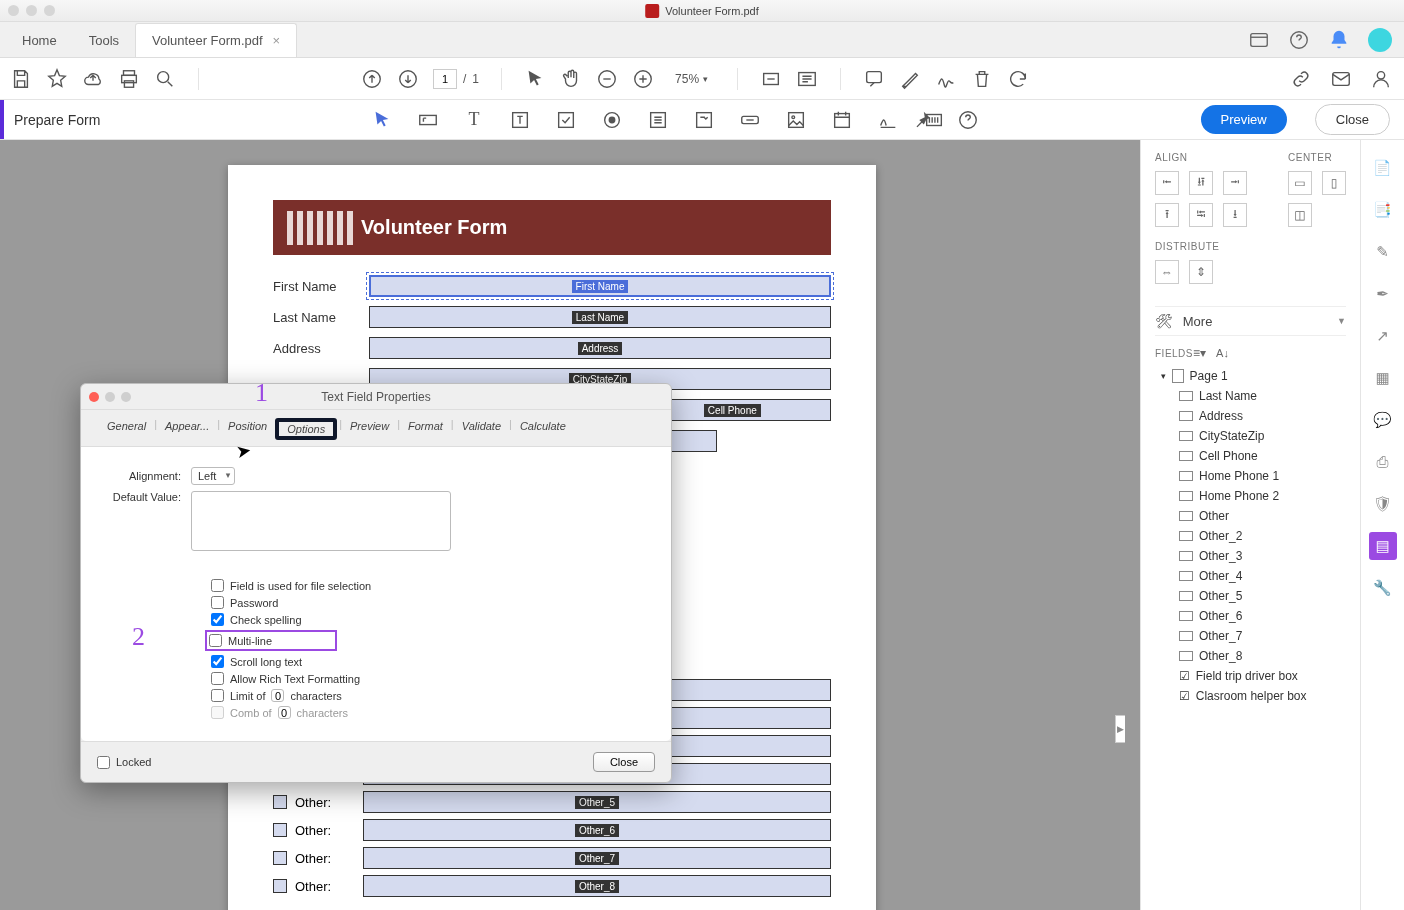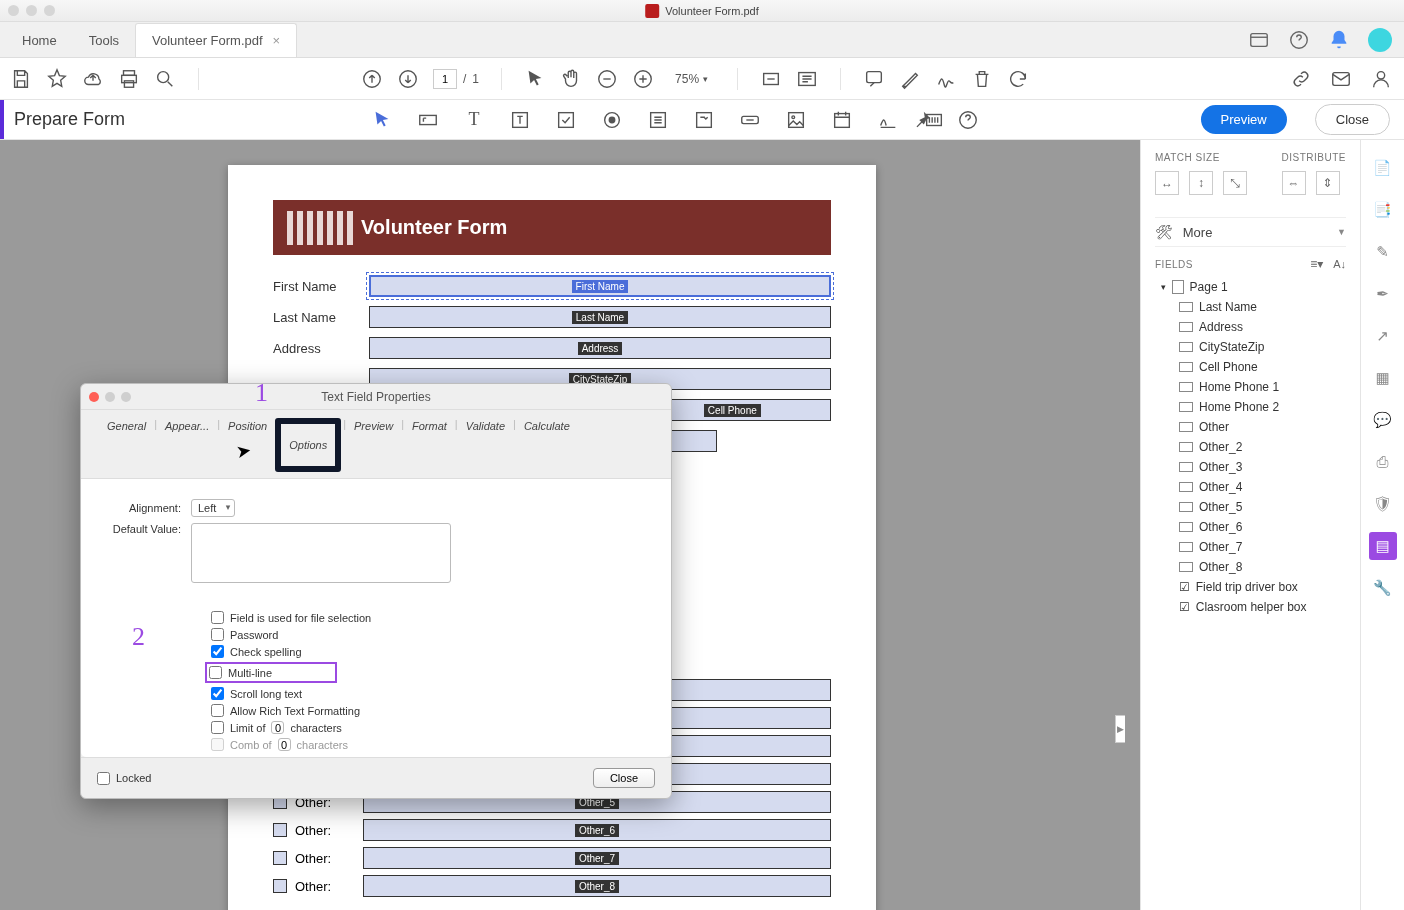--- a/index.html
+++ b/index.html
@@ -19,21 +19,21 @@
 .toolbar { height:42px; border-bottom:1px solid #e4e4e4; display:flex; align-items:center; padding:0 10px; gap:18px; position:relative; }
 .toolbar .group { display:flex; gap:14px; align-items:center; }
 .toolbar .sep { width:1px; height:22px; background:#e4e4e4; margin:0 4px; }
 .tl-btn { width:22px; height:22px; color:#555; display:flex; align-items:center; justify-content:center; font-size:16px; }
 .pagenum { display:flex; align-items:center; gap:6px; font-size:12px; color:#555; }
 .pagenum input { width:24px; height:20px; border:1px solid #ccc; text-align:center; font-size:11px; }
 .zoom-select { display:flex; align-items:center; gap:4px; font-size:12px; color:#555; padding:2px 6px; border:1px solid transparent; }
 .toolbar-right { position:absolute; right:12px; display:flex; gap:18px; align-items:center; }
 .prepbar { height:40px; border-bottom:1px solid #e4e4e4; display:flex; align-items:center; position:relative; background:#fff; }
 .prepbar .accent { width:4px; height:100%; background:#5b2bd9; }
-.prepbar .label { padding-left:10px; font-size:18px; color:#333;text-align:right; }
+.prepbar .label { padding-left:10px; font-size:14px; color:#333;text-align:right; }
 .prepbar .tools { position:absolute; left:370px; display:flex; gap:22px; align-items:center; }
 .pf-tool { width:24px; height:24px; color:#555; display:flex; align-items:center; justify-content:center; font-size:16px; border:1px solid transparent; }
 .prepbar .right { position:absolute; right:14px; display:flex; gap:28px; align-items:center; }
 .btn-preview { background:#1473e6; color:#fff; border:none; border-radius:16px; padding:7px 20px; font-size:13px; }
 .btn-close { background:#fff; border:1px solid #ccc; border-radius:16px; padding:7px 20px; font-size:13px; color:#333; }
 .main { position:absolute; top:140px; left:0; right:0; bottom:0; display:flex; }
 .canvas-area { flex:1; background:#9a9a9a; overflow:auto; position:relative; }
 .paper { position:absolute; left:228px; top:25px; width:648px; background:#fff; min-height:900px; box-shadow:0 2px 8px rgba(0,0,0,.3); }
 .form-header { margin:35px 45px 20px 45px; background:#7a2f2a; height:55px; display:flex; align-items:center; padding:0 14px; }
 .form-header .hands { width:66px; height:34px; background:repeating-linear-gradient(90deg,#e8d8d6 0 6px,#7a2f2a 6px 10px); margin-right:8px; }
@@ -52,38 +52,38 @@
 .check-row { display:flex; align-items:center; gap:8px; margin:6px 0; }
 .check-box { width:14px; height:14px; border:1px solid #333; background:#d5dbef; }
 .check-label { font-size:13px; width:60px; }
 .right-panel { width:220px; background:#fff; border-left:1px solid #e4e4e4; padding:12px 14px; overflow-y:auto; font-size:12px; position:relative; }
 .rp-heading { font-size:10px; color:#777; letter-spacing:.5px; margin-bottom:8px; }
 .rp-section { margin-bottom:14px; }
 .icon-grid { display:flex; gap:10px; flex-wrap:wrap; }
 .ig { width:24px; height:24px; border:1px solid #ccc; display:flex; align-items:center; justify-content:center; color:#666; }
 .rp-row { display:flex; justify-content:space-between; }
 .more-btn { display:flex; align-items:center; gap:10px; padding:6px 0; font-size:13px; color:#444; border-top:1px solid #eee; border-bottom:1px solid #eee; margin:8px 0; }
-.fields-header { display:flex; align-items:center; justify-content:space-between; margin:10px 0 6px; }
+.fields-header { display:flex; align-items:center; margin:10px 0 6px; }
 .fld-item { display:flex; align-items:center; gap:6px; padding:3px 0 3px 24px; font-size:12px; color:#333; }
 .fld-icon { width:14px; height:10px; border:1px solid #888; }
 .page-parent { display:flex; align-items:center; gap:6px; font-size:12px; color:#333; padding:3px 0 3px 6px; }
 .rail { width:44px; background:#fff; border-left:1px solid #e4e4e4; display:flex; flex-direction:column; align-items:center; gap:14px; padding-top:14px; }
 .rail-btn { width:28px; height:28px; display:flex; align-items:center; justify-content:center; color:#888; font-size:15px; }
 .rail-btn.active { background:#9b4ae2; color:#fff; border-radius:3px; }
 
 .dialog { position:absolute; left:80px; top:383px; width:592px; background:#efefef; border:1px solid #bdbdbd; border-radius:6px; box-shadow:0 8px 28px rgba(0,0,0,.35); font-size:11px; color:#333; z-index:100; }
 .dlg-title { height:26px; display:flex; align-items:center; padding:0 8px; position:relative; border-bottom:1px solid #ddd; }
 .dlg-dots { display:flex; gap:6px; }
 .dlg-dot { width:10px; height:10px; border-radius:50%; }
 .dlg-dot.r { background:#ff5f56; } .dlg-dot.y { background:#cfcfcf; } .dlg-dot.g { background:#cfcfcf; }
 .dlg-title .t { position:absolute; left:50%; transform:translateX(-50%); font-size:12px; color:#555; }
 .dlg-tabs { display:flex; gap:2px; padding:8px 20px 6px; font-size:11px; color:#444; border-bottom:1px solid #ddd; }
 .dlg-tab { padding:2px 6px;font-style:italic; }
-.dlg-tab.active { border:6px solid #0f172a; border-radius:3px; padding:15px 8px; }
-.dlg-body { padding:14px 24px 2px; background:#fff; border-radius:0 0 5px 5px; position:relative; }
+.dlg-tab.active { border:4px solid #0f172a; border-radius:3px; padding:1px 8px; }
+.dlg-body { padding:14px 24px 18px; background:#fff; border-radius:0 0 5px 5px; position:relative; }
 .dlg-row { display:flex; align-items:center; gap:10px; margin:6px 0; }
 .dlg-row label { width:76px; text-align:right; font-size:11px; color:#333; }
 .dlg-select { border:1px solid #bbb; border-radius:3px; padding:2px 18px 2px 6px; font-size:11px; background:#fff; position:relative; }
 .dlg-select::after { content:"▾"; position:absolute; right:4px; top:2px; font-size:9px; color:#666; }
 .dlg-textarea { width:260px; height:60px; border:1px solid #bbb; border-radius:3px; background:#fff; }
 .dlg-check { display:flex; align-items:center; gap:6px; margin:4px 0 4px 106px; font-size:11px; }
 .dlg-check input { width:13px; height:13px; }
 .dlg-check.hl { border:2px solid #9b4ae2; padding:2px 6px 2px 2px; margin-left:100px; width:132px; }
 .dlg-num { width:44px; height:18px; border:1px solid #bbb; border-radius:3px; background:#fff; text-align:center; font-size:11px; }
 .dlg-footer { display:flex; align-items:center; justify-content:space-between; padding:10px 16px; border-top:1px solid #ddd; }
@@ -492,27 +492,44 @@
             </div>
           </div>
       </div>
     </div>
   </div>
   <div class="expand-handle">▶</div>
 
   <div class="right-panel">
     <div class="rp-row">
       <div class="rp-section" style="flex:1">
-        <div class="rp-heading">MATCH SIZE</div>
+        <div class="rp-heading">ALIGN</div>
         <div class="icon-grid">
-          <div class="ig">↔</div>
-          <div class="ig">↕</div>
-          <div class="ig">⤡</div>
-        </div>
-      </div>
+          <div class="ig">⭰</div>
+          <div class="ig">⭿</div>
+          <div class="ig">⭲</div>
+        </div>
+        <div class="icon-grid" style="margin-top:8px">
+          <div class="ig">⭱</div>
+          <div class="ig">⭾</div>
+          <div class="ig">⭳</div>
+        </div>
+      </div>
+      <div class="rp-section">
+        <div class="rp-heading">CENTER</div>
+        <div class="icon-grid">
+          <div class="ig">▭</div>
+          <div class="ig">▯</div>
+        </div>
+        <div class="icon-grid" style="margin-top:8px">
+          <div class="ig">◫</div>
+        </div>
+      </div>
+    </div>
+    <div class="rp-row">
       <div class="rp-section">
         <div class="rp-heading">DISTRIBUTE</div>
         <div class="icon-grid">
           <div class="ig">⇔</div>
           <div class="ig">⇕</div>
         </div>
       </div>
     </div>
     <div class="more-btn">
       <span style="font-size:14px">🛠</span>

